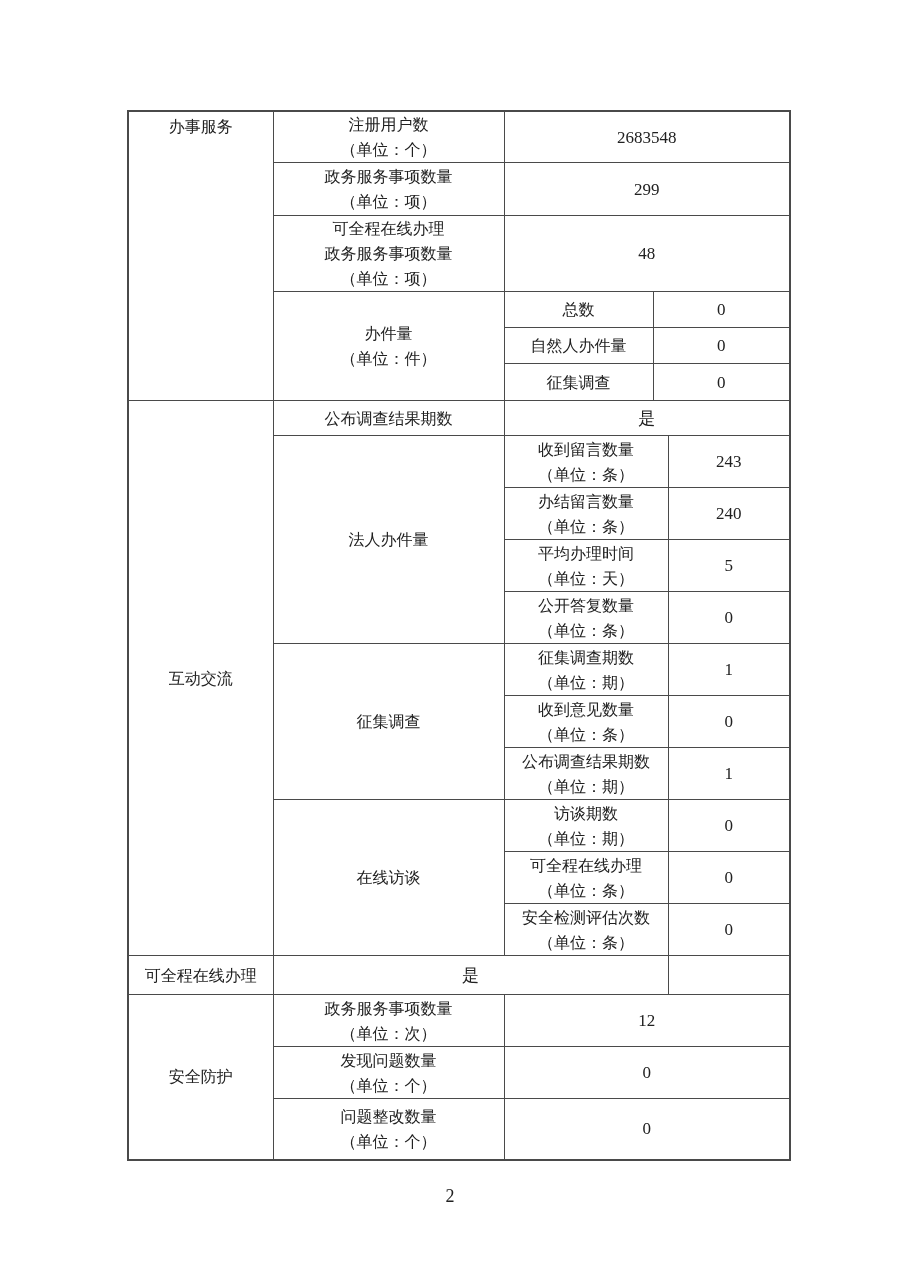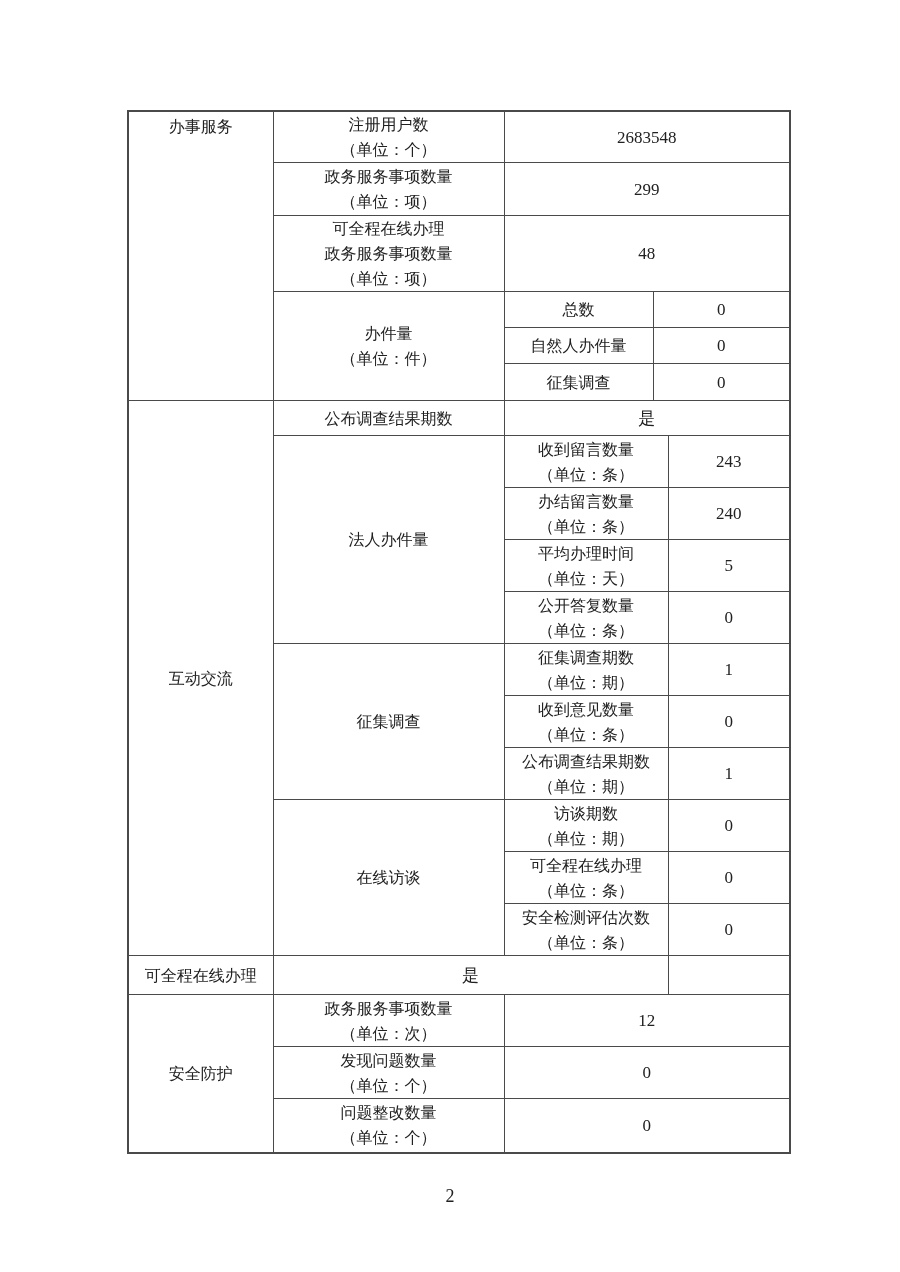--- a/index.html
+++ b/index.html
@@ -174,21 +174,21 @@
     </td>
     <td class="value" colspan="3">12</td>
   </tr>
   <tr style="height:52px">
     <td>
       <span class="ln">发现问题数量</span>
       <span class="ln">（单位：个）</span>
     </td>
     <td class="value" colspan="3">0</td>
   </tr>
-  <tr style="height:54px">
+  <tr style="height:61px">
     <td>
       <span class="ln">问题整改数量</span>
       <span class="ln">（单位：个）</span>
     </td>
     <td class="value" colspan="3">0</td>
   </tr>
 </tbody>
   </table>
 
 <div class="pagenum">2</div>

